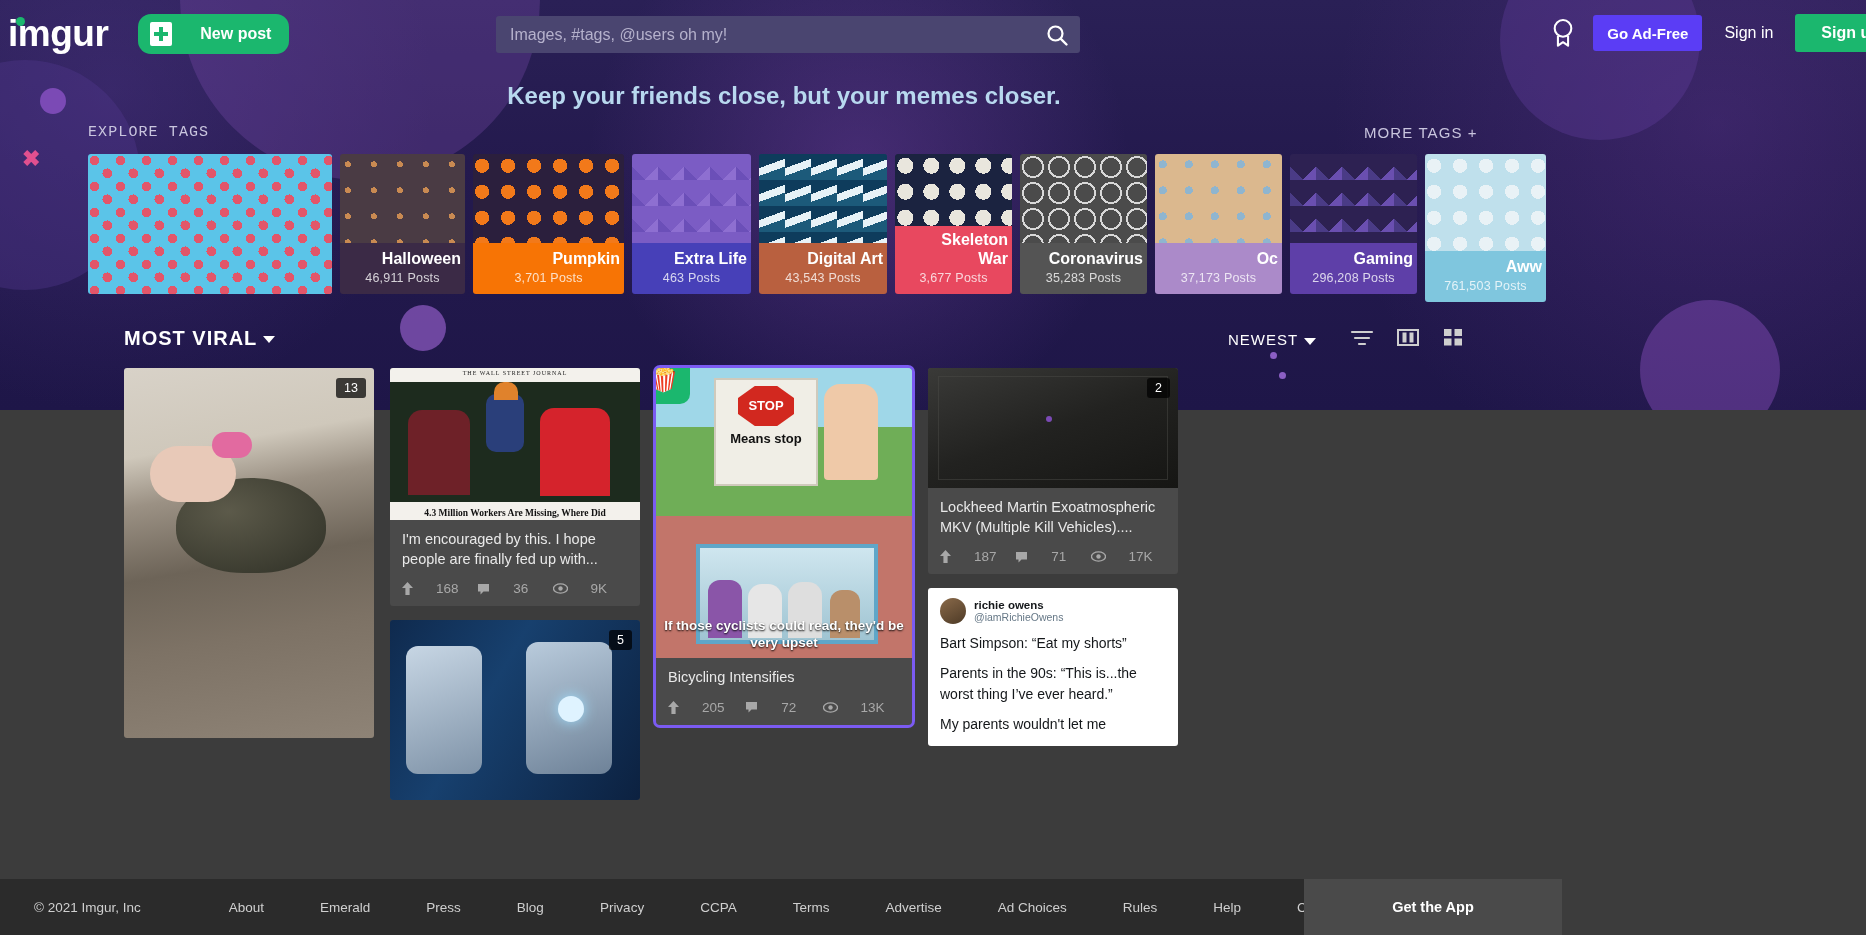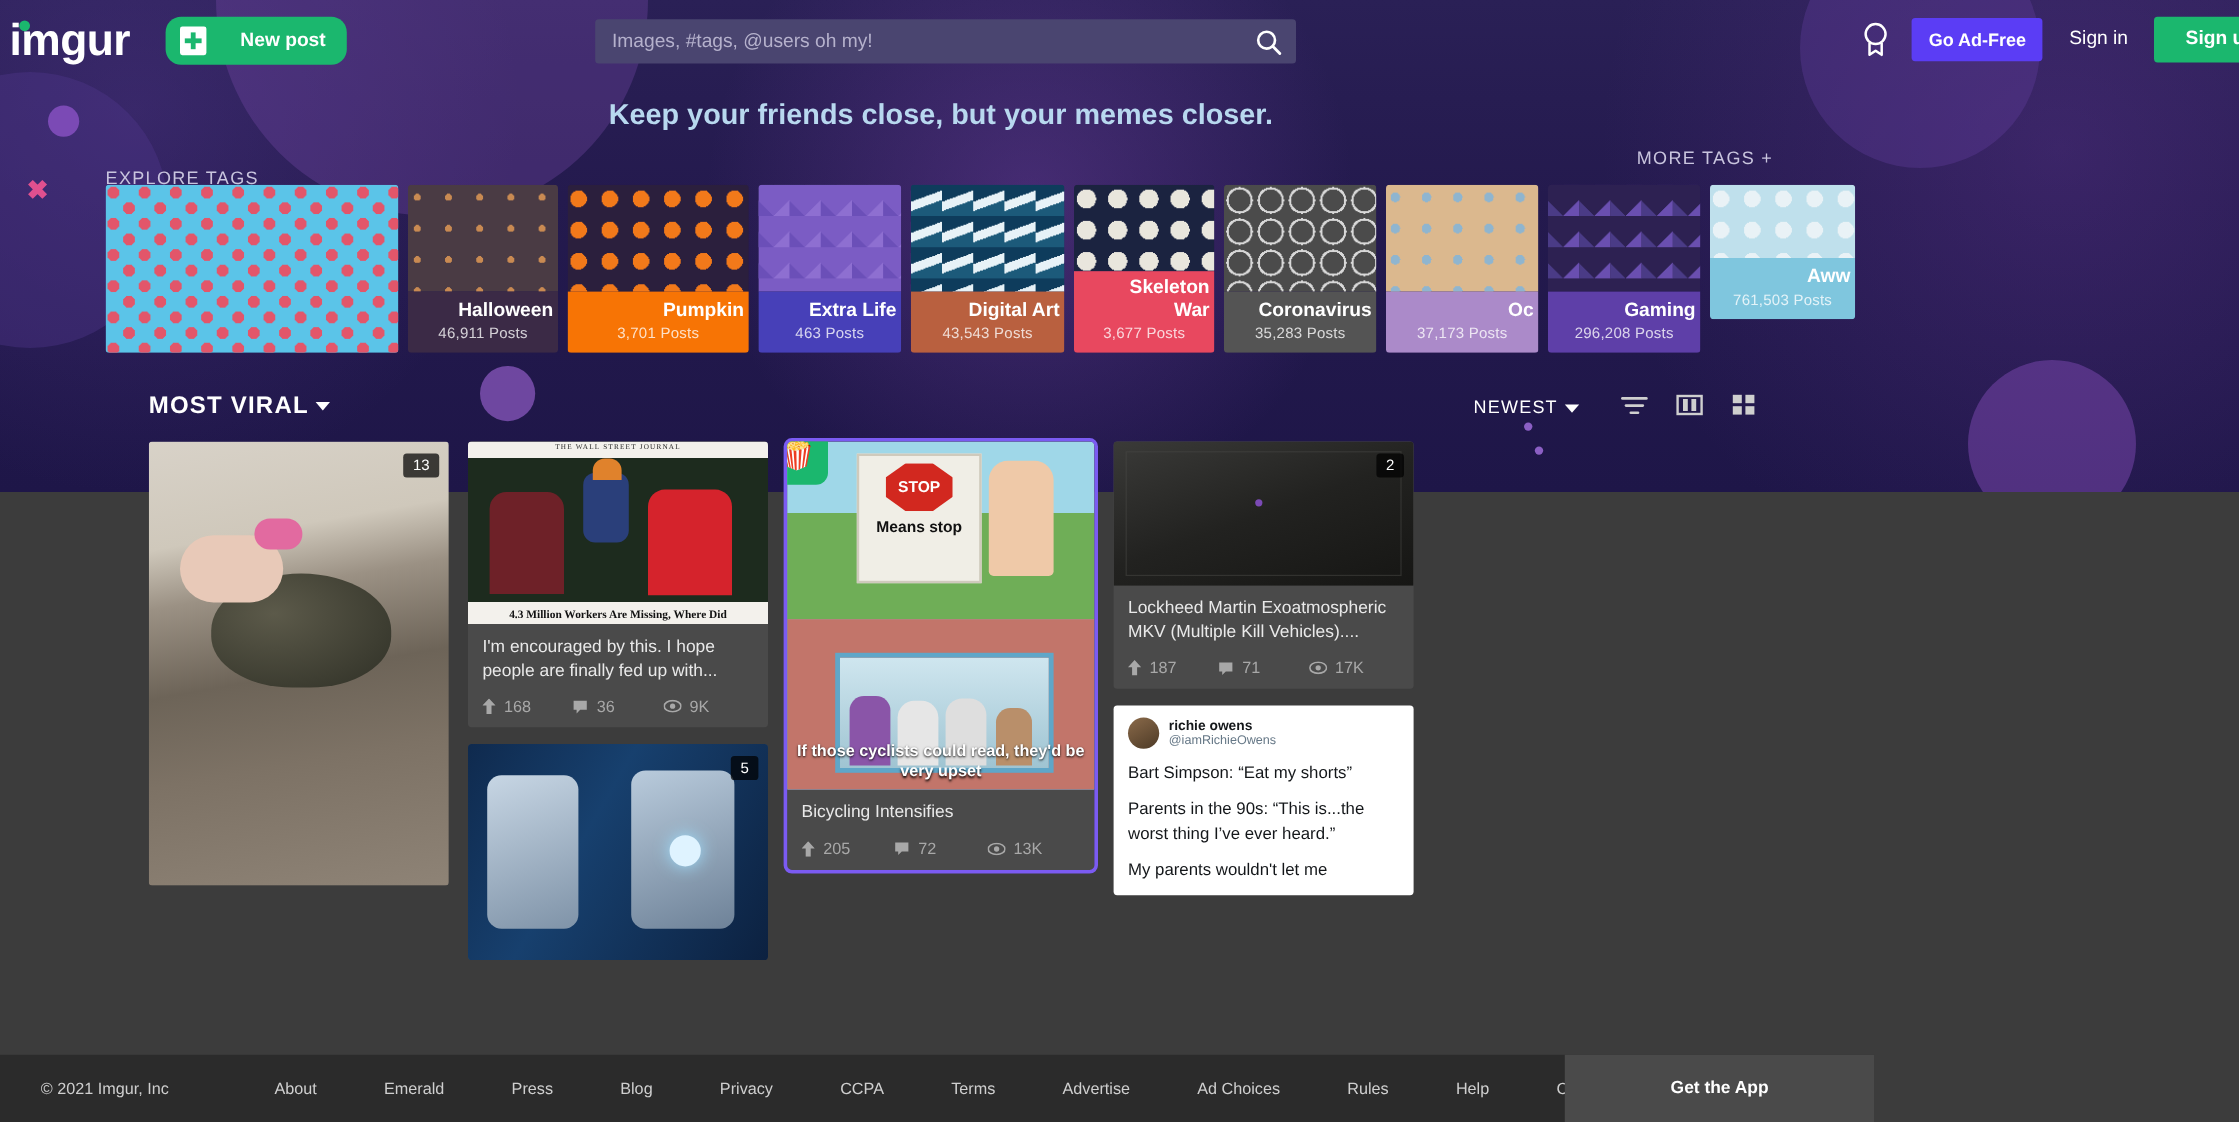--- a/index.html
+++ b/index.html
@@ -75,22 +75,22 @@
     color:#fff; font-size:16px; font-weight:bold; cursor:pointer; margin-right:-40px;
     font-family:"Liberation Sans", sans-serif; }
 
   
   .tagline {
     position:absolute; top:82px; left:0; width:1568px; text-align:center;
     color:#b8d8ef; font-size:24px; font-weight:bold; z-index:5;
   }
 
   
-  .explore-label { position:absolute; left:88px; top:140px; color:#c9c5de;
-    font-size:15px; letter-spacing:1.1px; z-index:5; }
+  .explore-label { position:absolute; left:88px; top:124px; color:#c9c5de;
+    font-size:15px; letter-spacing:1.1px; z-index:5;font-family:Liberation Mono, monospace; }
   .more-tags { position:absolute; left:1364px; top:124px; color:#c9c5de;
     font-size:15px; letter-spacing:1.1px; cursor:pointer; z-index:5; }
 
   .tag-row { position:absolute; left:88px; top:154px; display:flex; gap:8px; z-index:5; }
   .tag-card { border-radius:3px; overflow:hidden; cursor:pointer;
     display:flex; flex-direction:column; justify-content:flex-end; position:relative; }
   .tag-foot { position:relative; width:100%; padding:7px 4px 9px; text-align:center; }
   .tag-name { color:#fff; font-size:16px; font-weight:bold; line-height:1.15;text-align:right; }
   .tag-count { color:rgba(255,255,255,.78); font-size:12.5px; margin-top:3px; letter-spacing:.2px; }
 
@@ -108,21 +108,21 @@
   
   .grid-bg { position:absolute; top:410px; left:0; width:1866px; height:525px; background:#3c3c3c; }
   .grid { position:absolute; top:368px; left:124px; width:1320px; z-index:7;
     display:flex; gap:16px; align-items:flex-start; }
   .col { width:250px; display:flex; flex-direction:column; gap:14px; }
   .col.wide { width:256px; }
   .post { background:#4a4a4a; border-radius:3px; overflow:hidden; position:relative; }
   .post-body { padding:10px 12px 4px; }
   .post-title { color:#e9e9e9; font-size:14.5px; line-height:1.35; }
   .post-stats { display:flex; align-items:center; padding:8px 12px 10px; gap:0; }
-  .stat { display:flex; align-items:center; gap:7px; color:#a8a8a8; font-size:13.5px; width:33.3%; }
+  .stat { display:flex; align-items:center; gap:23px; color:#a8a8a8; font-size:13.5px; width:33.3%; }
   .count-badge { position:absolute; right:8px; top:10px; background:rgba(0,0,0,.72);
     color:#fff; font-size:12.5px; padding:3px 8px; border-radius:3px; }
   .promo-badge { position:absolute; left:-18px; top:-16px; width:52px; height:52px;
     background:#1bb76e; border-radius:10px; display:flex; align-items:center;
     justify-content:center; font-size:26px; z-index:3; }
   .highlight { outline:3px solid #7b5bf2; border-radius:4px; }
 
   
   .footer { position:absolute; bottom:0; left:0; width:1562px; height:56px;
     background:#2b2b2b; display:flex; align-items:center; z-index:30; }
@@ -242,21 +242,21 @@
           <div class="tag-count">37,173 Posts</div>
         </div>
       </div>
       <div class="tag-card" style="width: 127px; height: 140px;">
         <div style="flex: 1 1 0%; background-color: rgb(45, 33, 82); background-image: linear-gradient(45deg, rgb(74, 59, 134) 25%, transparent 25%), linear-gradient(-45deg, rgb(106, 79, 176) 25%, transparent 25%); background-size: 26px 26px;"></div>
         <div class="tag-foot" style="background: rgb(94, 63, 168);">
           <div class="tag-name">Gaming</div>
           <div class="tag-count">296,208 Posts</div>
         </div>
       </div>
-      <div class="tag-card" style="width: 121px; height: 112px;">
+      <div class="tag-card" style="width: 121px; height: 148px;">
         <div style="flex: 1 1 0%; background-color: rgb(191, 224, 236); background-image: radial-gradient(circle at 35% 45%, rgb(233, 242, 246) 0px, rgb(233, 242, 246) 7px, transparent 7px); background-size: 26px 26px;"></div>
         <div class="tag-foot" style="background: rgb(127, 198, 222);">
           <div class="tag-name">Aww</div>
           <div class="tag-count">761,503 Posts</div>
         </div>
       </div>
     </div>
 
   <div class="sort-row">
     <div class="most-viral">

